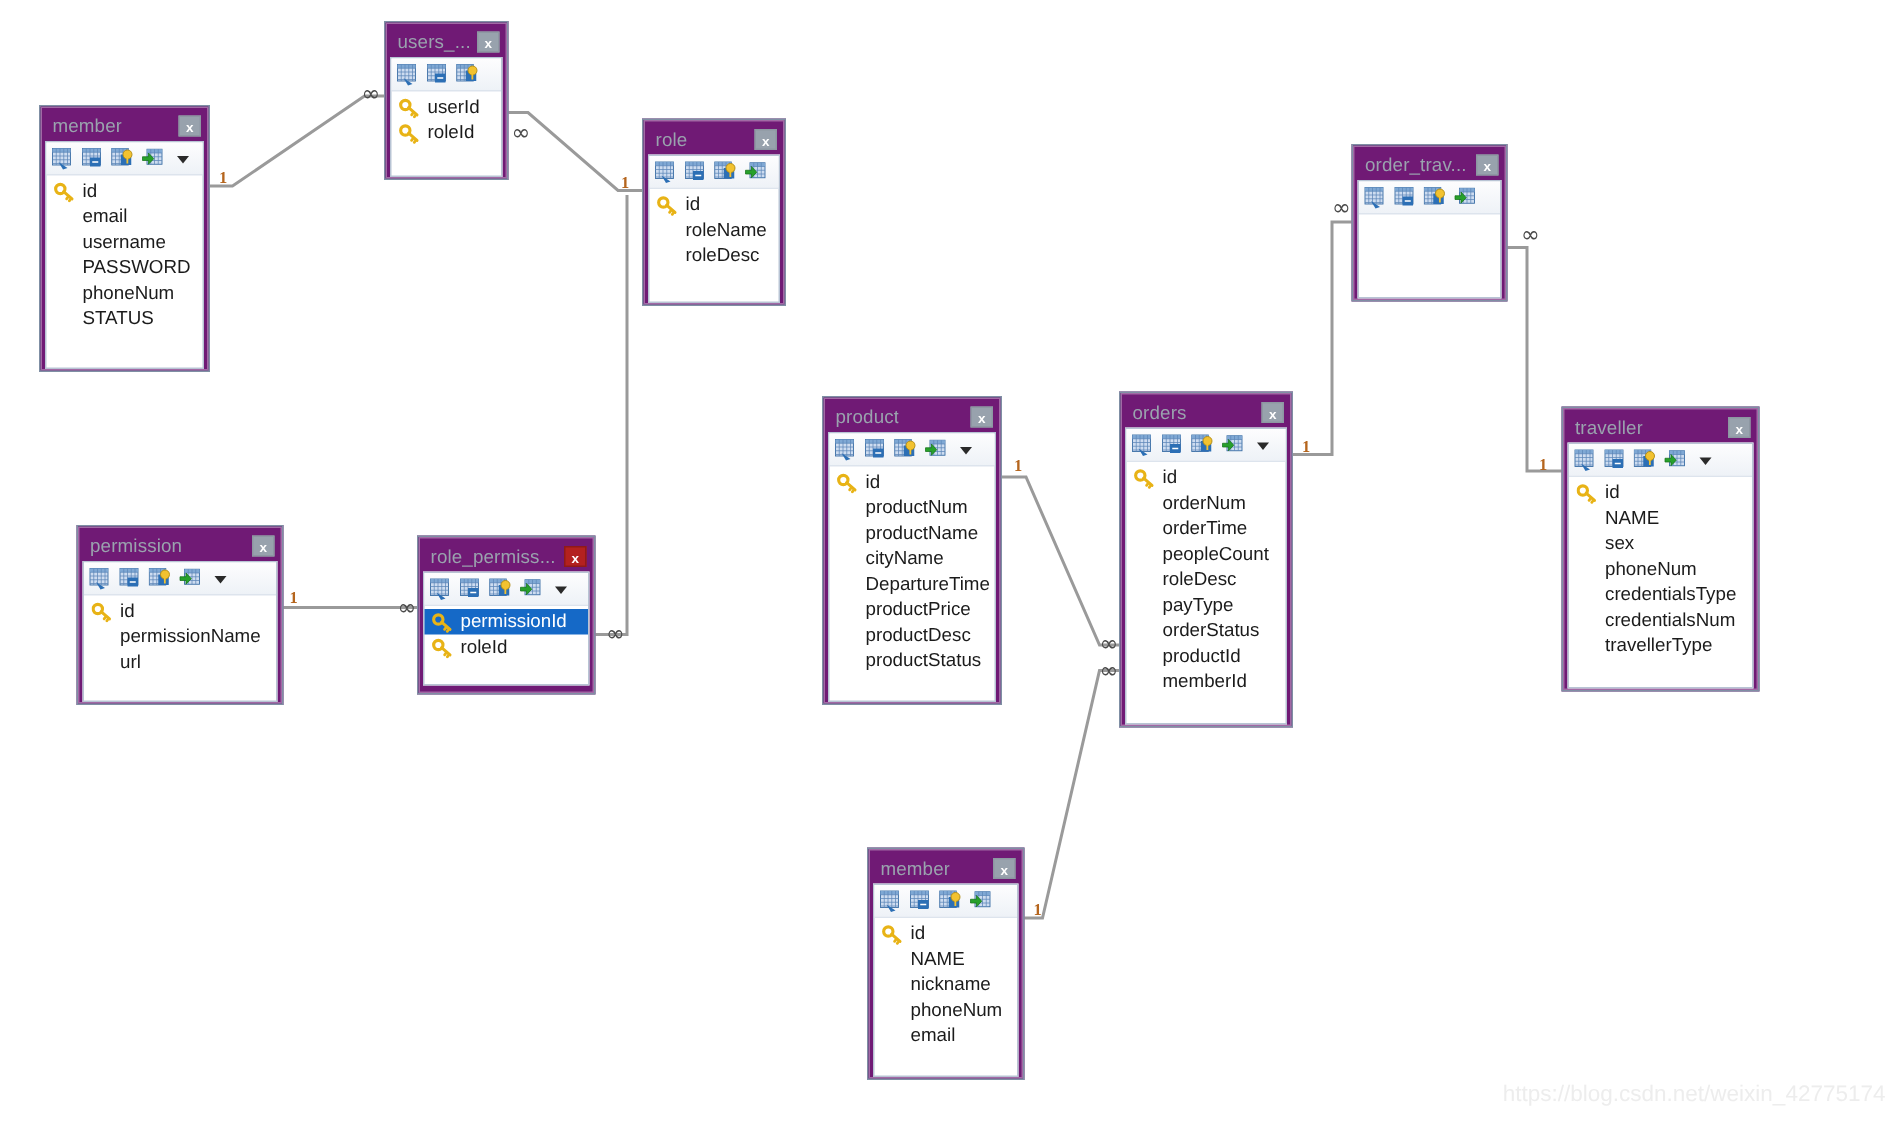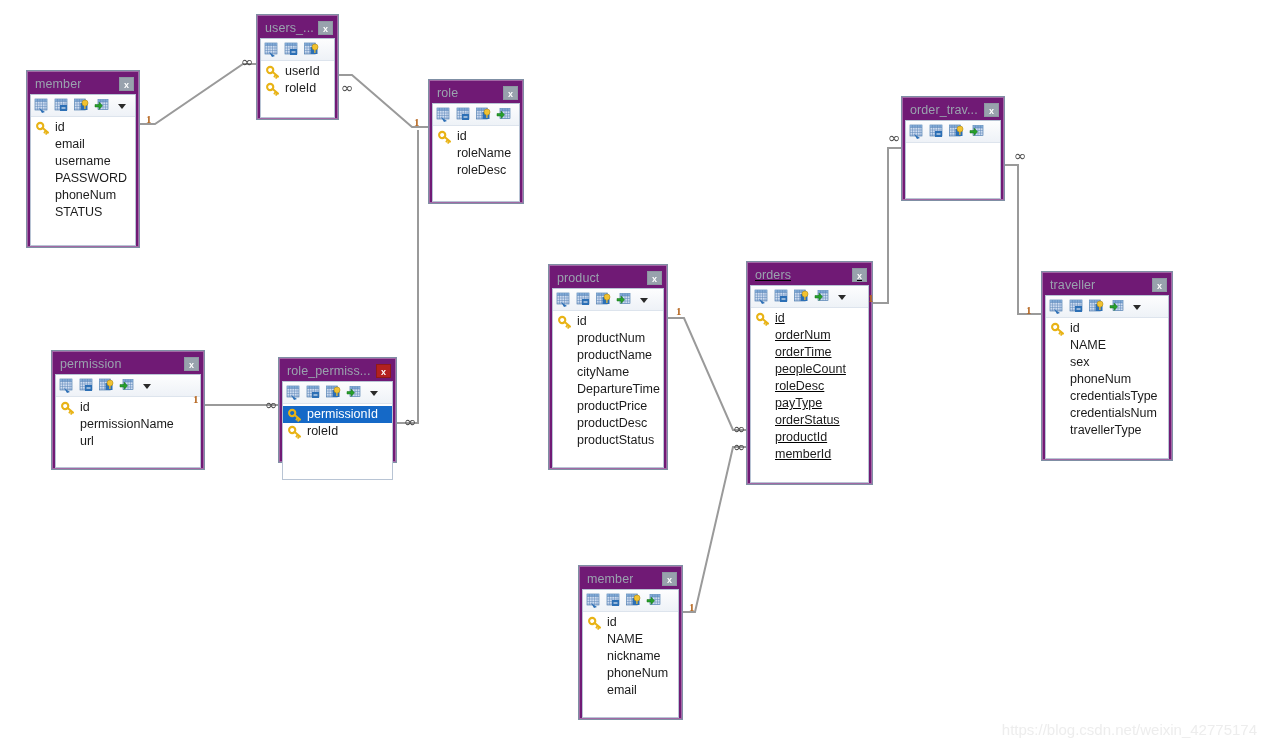--- a/index.html
+++ b/index.html
@@ -425,21 +425,21 @@
               <span class="kslot"></span>
               <span class="fname">roleName</span>
             </div>
             <div class="field">
               <span class="kslot"></span>
               <span class="fname">roleDesc</span>
             </div>
           </div>
         </div>
       </div>
-      <div class="entity" style="left: 51px; top: 350px; width: 154px; height: 120px;">
+      <div class="entity" style="left: 51px; top: 350px; width: 138px; height: 120px;">
         <div class="titlebar">
           <div class="title">permission</div>
           <div class="closebtn">x</div>
         </div>
         <div class="body" style="height: 94px;">
           <div class="toolbar">
             <span class="ico">
               <svg width="16" height="16" viewBox="0 0 16 16">
                 <rect x="1" y="1" width="12" height="11" fill="#cddcf0" stroke="#3a6ea5" stroke-width="0.6"></rect>
                 <rect x="1" y="1" width="12" height="2.5" fill="#7fa8d4"></rect>
@@ -526,21 +526,21 @@
               <span class="fname">url</span>
             </div>
           </div>
         </div>
       </div>
       <div class="entity selected" style="left: 278px; top: 357px; width: 119px; height: 106px;">
         <div class="titlebar">
           <div class="title">role_permiss...</div>
           <div class="closebtn">x</div>
         </div>
-        <div class="body" style="height: 99px;">
+        <div class="body" style="height: 76px;">
           <div class="toolbar">
             <span class="ico">
               <svg width="16" height="16" viewBox="0 0 16 16">
                 <rect x="1" y="1" width="12" height="11" fill="#cddcf0" stroke="#3a6ea5" stroke-width="0.6"></rect>
                 <rect x="1" y="1" width="12" height="2.5" fill="#7fa8d4"></rect>
                 <line x1="3.5" y1="1" x2="3.5" y2="12" stroke="#5d87b8" stroke-width="0.5"></line>
                 <line x1="6" y1="1" x2="6" y2="12" stroke="#5d87b8" stroke-width="0.5"></line>
                 <line x1="8.5" y1="1" x2="8.5" y2="12" stroke="#5d87b8" stroke-width="0.5"></line>
                 <line x1="11" y1="1" x2="11" y2="12" stroke="#5d87b8" stroke-width="0.5"></line>
                 <line x1="1" y1="3.5" x2="13" y2="3.5" stroke="#5d87b8" stroke-width="0.5"></line>
@@ -735,21 +735,21 @@
               <span class="kslot"></span>
               <span class="fname">productDesc</span>
             </div>
             <div class="field">
               <span class="kslot"></span>
               <span class="fname">productStatus</span>
             </div>
           </div>
         </div>
       </div>
-      <div class="entity" style="left: 746px; top: 261px; width: 127px; height: 224px; text-decoration: underline;">
+      <div class="entity" style="left: 746px; top: 261px; width: 116px; height: 224px;">
         <div class="titlebar">
           <div class="title">orders</div>
           <div class="closebtn">x</div>
         </div>
         <div class="body" style="height: 198px;">
           <div class="toolbar">
             <span class="ico">
               <svg width="16" height="16" viewBox="0 0 16 16">
                 <rect x="1" y="1" width="12" height="11" fill="#cddcf0" stroke="#3a6ea5" stroke-width="0.6"></rect>
                 <rect x="1" y="1" width="12" height="2.5" fill="#7fa8d4"></rect>

